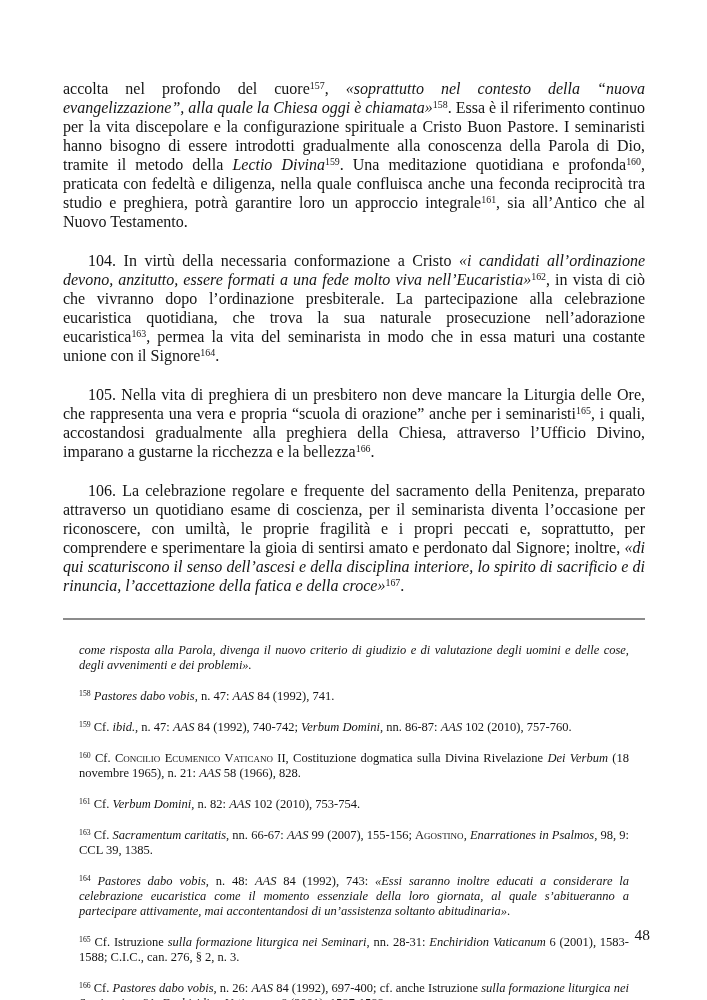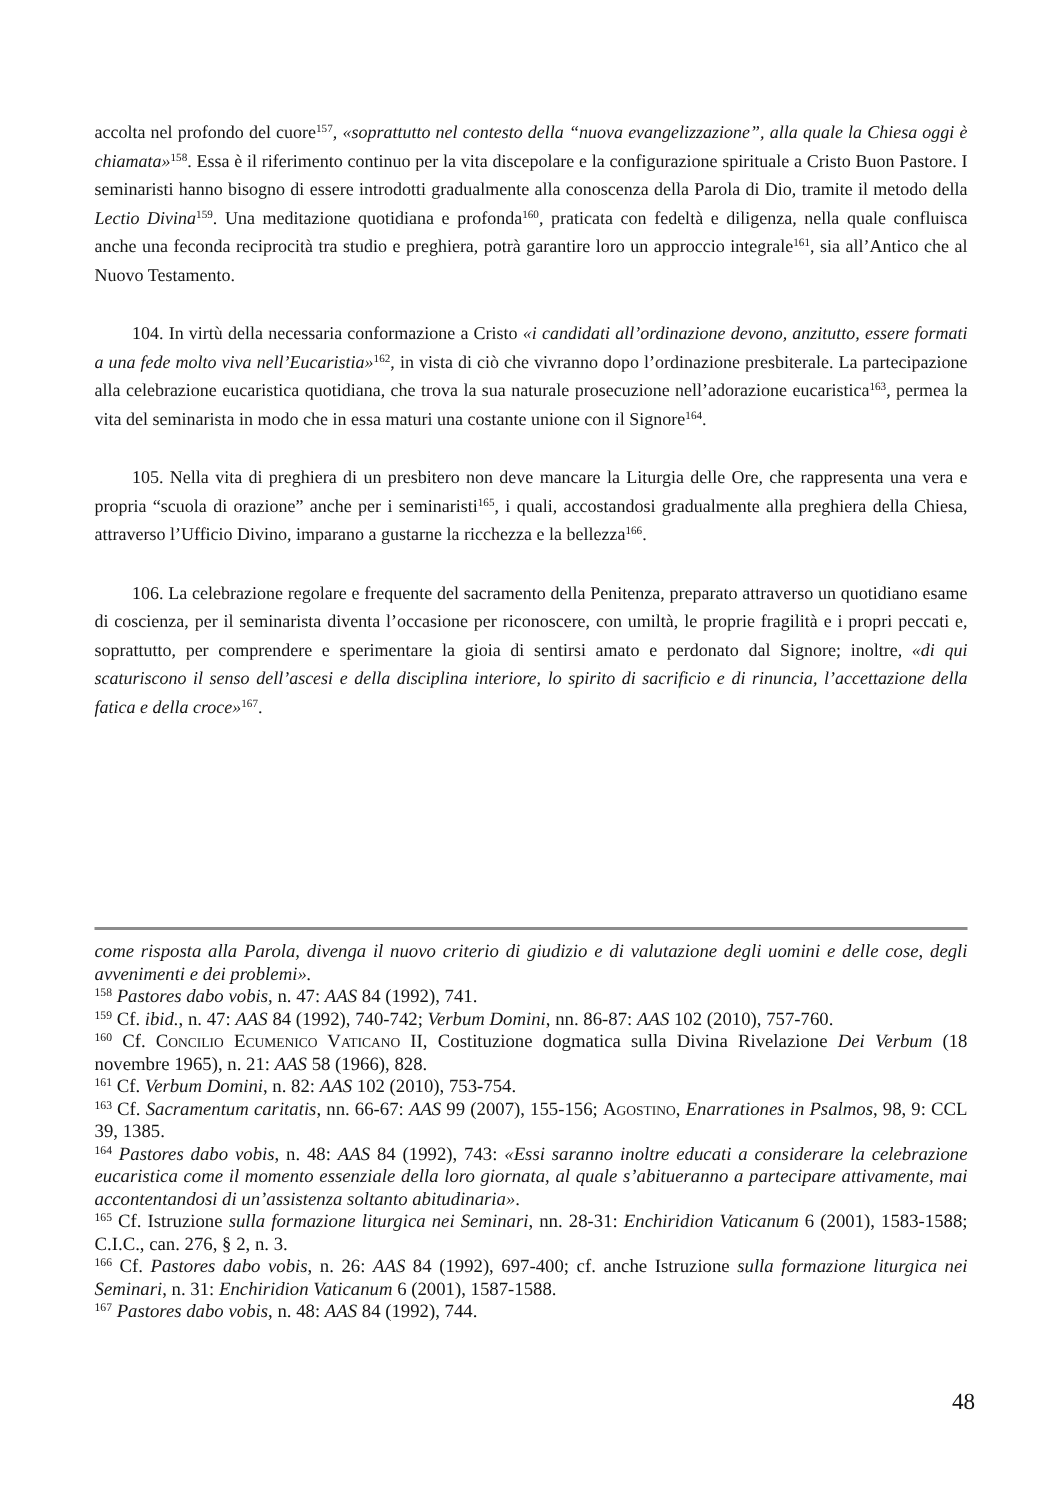--- a/index.html
+++ b/index.html
@@ -14,21 +14,21 @@
     background: #ffffff;
     font-family: "Liberation Serif", "DejaVu Serif", serif;
     color: #141414;
     overflow: hidden;
   }
   .body-text {
     position: absolute;
     left: 63px;
     width: 582px;
     top: 79px;
-    font-size: 12px;
+    font-size: 16px;
     line-height: 19px;
     text-align: justify;
   }
   .para { margin: 0; }
   .para + .para { margin-top: 20px; }
   .para.indent { text-indent: 25px; }
   .it { font-style: italic; }
   .sc { font-variant: small-caps; }
   sup {
     font-size: 0.62em;
@@ -47,21 +47,21 @@
   }
   .footnotes {
     position: absolute;
     left: 63px;
     width: 582px;
     top: 627px;
     font-size: 12.5px;
     line-height: 15px;
     text-align: justify;
   }
-  .footnote { margin: 0; }
+  .footnote { margin: 16px; }
   .page-number {
     position: absolute;
     top: 925px;
     right: 57px;
     font-size: 15.4px;
     line-height: 19px;
   }
 </style>
 </head>
 <body>

